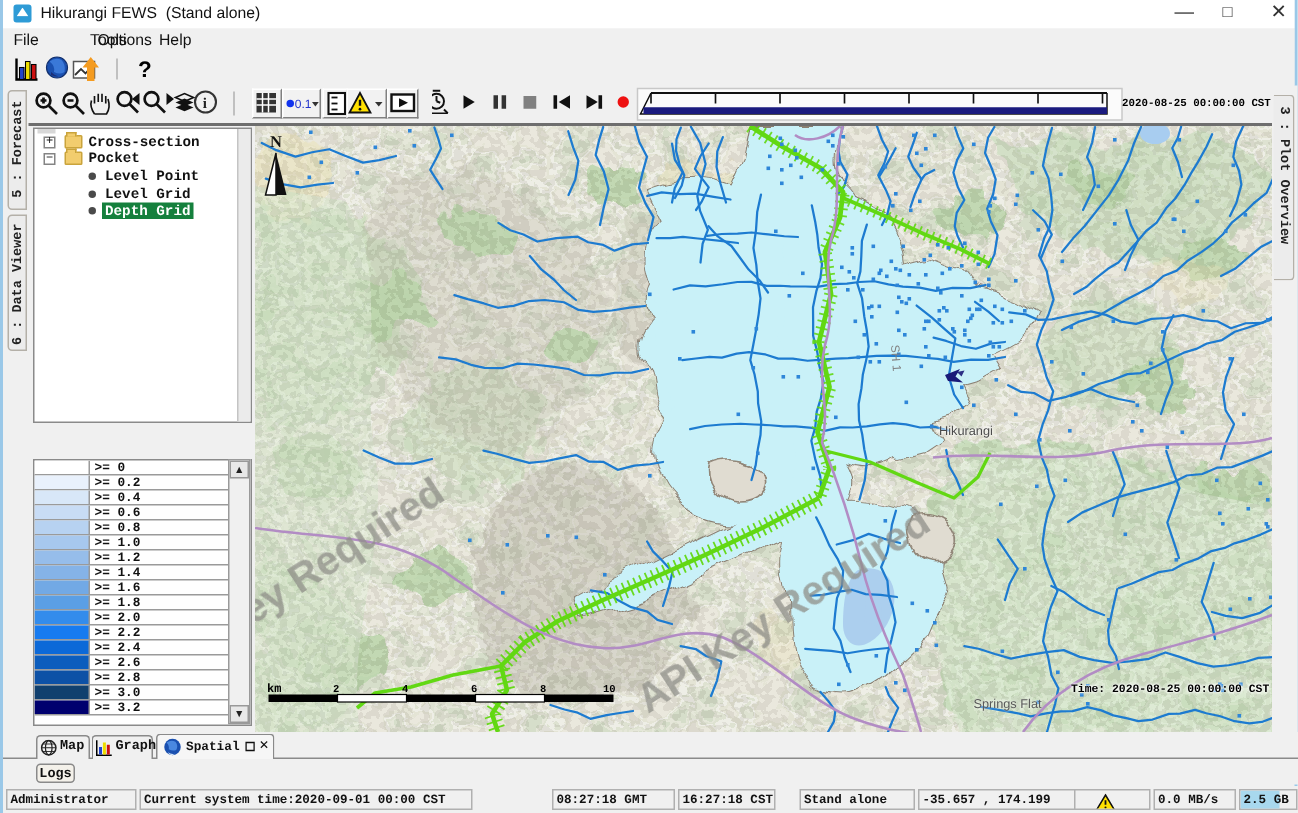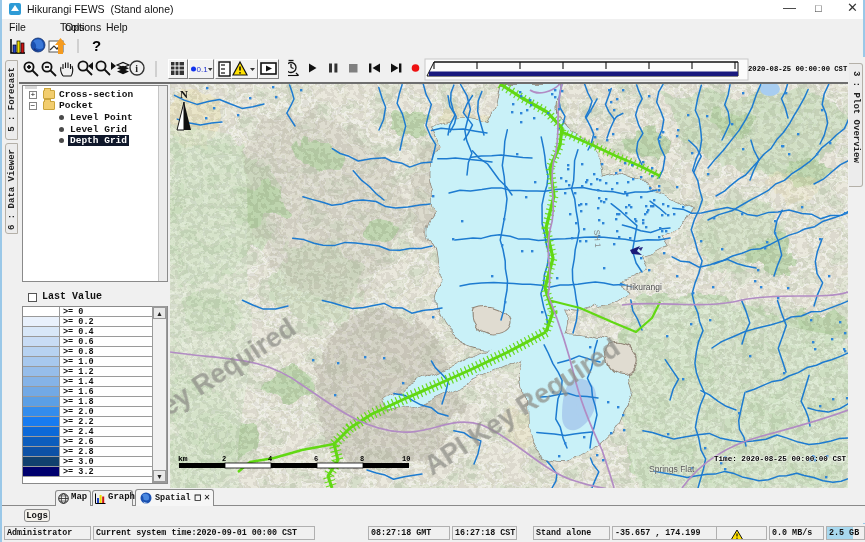--- a/index.html
+++ b/index.html
@@ -33,36 +33,36 @@
 #contentline {position:absolute;left:17px;top:82px;width:829px;height:2px;background:#6e6e6e;}
 
 #tree {position:absolute;left:20px;top:85px;width:146px;height:197px;background:#fff;
   border:1px solid #8a8a8a;font-family:"Liberation Mono",monospace;font-size:9.5px;font-weight:bold;color:#111;}
 #treesb {position:absolute;right:0px;top:0px;width:9px;height:195px;background:#ebebeb;border-left:1px solid #c4c4c4;}
 .trow {position:absolute;white-space:nowrap;}
 .ebox {position:absolute;width:8px;height:8px;border:1px solid #848484;background:#fff;font-size:8px;line-height:6px;text-align:center;font-weight:normal;}
 .folder {position:absolute;width:12px;height:9px;background:#f2cd6e;border:1px solid #caa43c;border-radius:1px;}
 .folder:before {content:"";position:absolute;left:0;top:-3px;width:5px;height:2px;background:#f2cd6e;border:1px solid #caa43c;border-bottom:none;}
 .bullet {position:absolute;width:5px;height:5px;border-radius:50%;background:#4a4a4a;}
-.sel {background:#0f172a;color:#fff;padding:0 2px;}
+.sel {background:#15803d;color:#fff;padding:0 2px;}
 
 #lvrow {position:absolute;left:18px;top:288px;width:148px;height:18px;background:#f0f0f0;}
 #cb {position:absolute;left:8px;top:5px;width:9px;height:9px;background:#fff;border:1px solid #555;}
 #lvrow .lab {position:absolute;left:22px;top:3px;font-family:"Liberation Mono",monospace;font-weight:bold;font-size:10px;color:#111;}
 #legend {position:absolute;left:20px;top:306px;width:146px;height:178px;background:#fff;border:1px solid #8a8a8a;overflow:hidden;}
 .lrow {position:relative;width:100%;height:10px;border-bottom:1px solid #9a9a9a;}
 .lsw {position:absolute;left:0;top:0;width:37px;height:100%;border-right:1px solid #9a9a9a;}
 .ltx {position:absolute;left:40px;top:0.5px;font-family:"Liberation Mono",monospace;font-size:8.5px;font-weight:bold;color:#111;line-height:9.5px;}
 #legsb {position:absolute;left:150px;top:306px;width:15px;height:177px;background:#f0f0f0;border:1px solid #9a9a9a;}
 .sbtn {position:absolute;left:0px;width:13px;height:12px;background:#e8e8e8;border:1px solid #999;
   font-size:7px;text-align:center;line-height:11px;color:#222;}
 
 #btabs {position:absolute;left:0px;top:488px;width:865px;height:18px;background:#f0f0f0;border-bottom:1px solid #8a8a8a;}
 .btab {position:absolute;top:2px;height:16px;background:#f0f0f0;border:1px solid #8a8a8a;border-bottom:none;
-  border-radius:3px 3px 0 0;font-family:"Liberation Mono",monospace;font-weight:bold;font-size:9px;color:#111;margin-left:31px;}
+  border-radius:3px 3px 0 0;font-family:"Liberation Mono",monospace;font-weight:bold;font-size:9px;color:#111;}
 #logsbar {position:absolute;left:0;top:506px;width:865px;height:17px;background:#f0f0f0;}
 #logsbtn {position:absolute;left:22px;top:3px;width:26px;height:13px;background:#f4f1ea;border:1px solid #8a8a8a;
   border-radius:3px;font-family:"Liberation Mono",monospace;font-weight:bold;font-size:9px;text-align:center;line-height:12px;color:#111;}
 
 #status {position:absolute;left:0;top:524px;width:865px;height:18px;background:#f0f0f0;}
 .scell {position:absolute;top:2px;height:14px;background:#f0f0f0;border:1px solid #b0b0b0;
   font-family:"Liberation Mono",monospace;font-size:8.4px;font-weight:bold;color:#111;line-height:13px;padding-left:2px;white-space:nowrap;overflow:hidden;}
 </style></head>
 <body>
 <div id="win">
@@ -253,24 +253,20 @@
    <div class="folder" style="left:20px;top:15px;"></div>
    <div class="trow" style="left:36px;top:14px;">Pocket</div>
    <div class="bullet" style="left:36px;top:29px;"></div>
    <div class="trow" style="left:47px;top:26px;">Level Point</div>
    <div class="bullet" style="left:36px;top:40.5px;"></div>
    <div class="trow" style="left:47px;top:37.5px;">Level Grid</div>
    <div class="bullet" style="left:36px;top:52px;"></div>
    <div class="trow sel" style="left:45px;top:49px;">Depth Grid</div>
  </div>
 
- <div id="lvrow">
-   <div id="cb"></div>
-      <div class="lab">Last Value</div>
- </div>
  <div id="legend">
 <div class="lrow">
         <div class="lsw" style="background:#ffffff"></div>
         <div class="ltx">&gt;= 0</div>
       </div>
 <div class="lrow">
         <div class="lsw" style="background:#e9f1fc"></div>
         <div class="ltx">&gt;= 0.2</div>
       </div>
 <div class="lrow">

